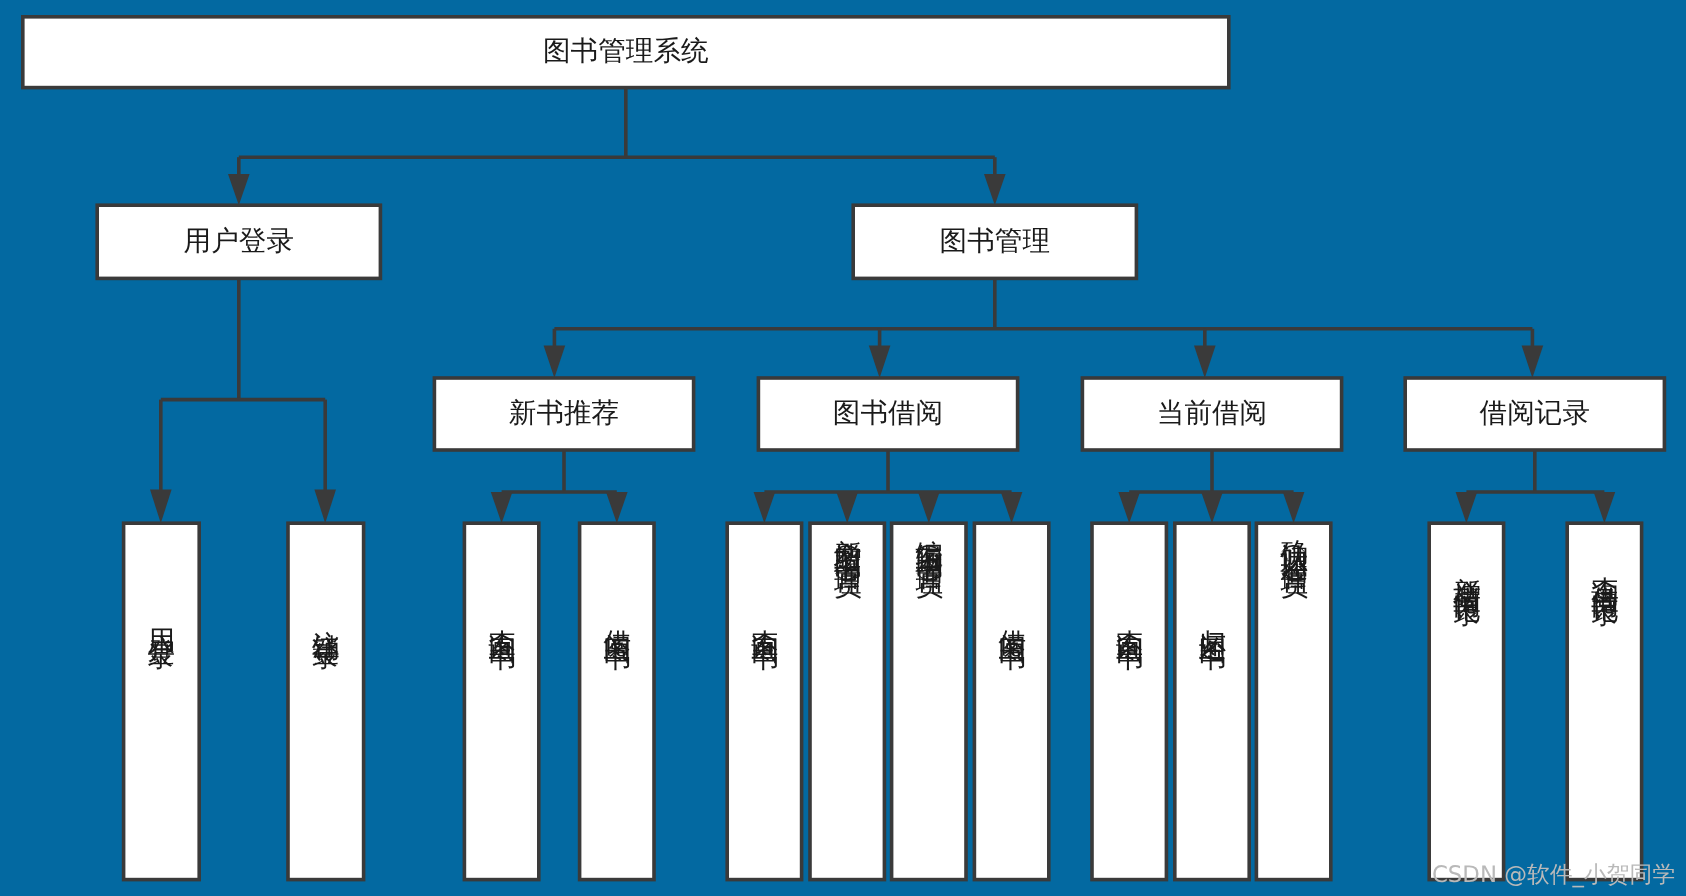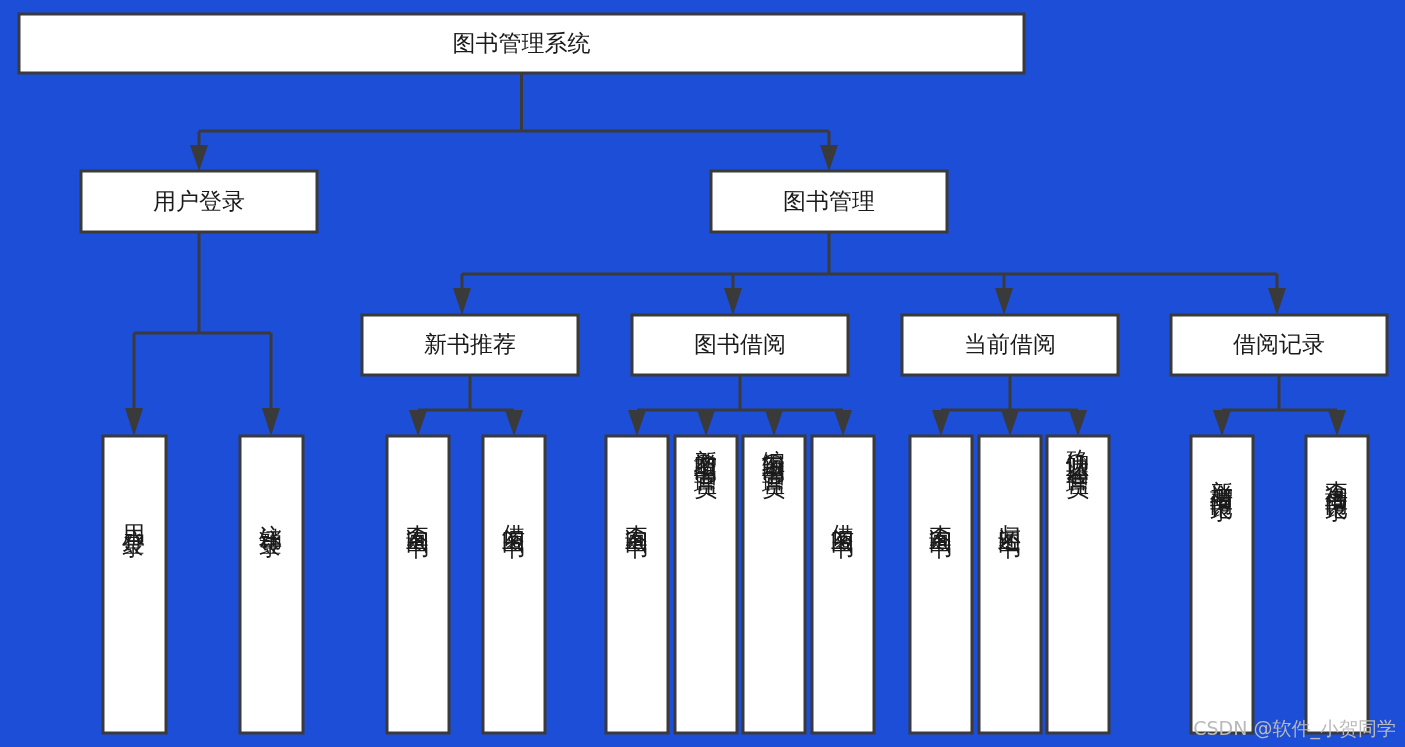--- a/index.html
+++ b/index.html
@@ -7,21 +7,21 @@
     padding: 0;
     background: #ffffff;
   }
   body {
     font-family: "DejaVu Sans", "Liberation Sans", sans-serif;
   }
   #diagram-root {
     position: relative;
     width: 1405px;
     height: 747px;
-    background: #1d4ed8;
+    background: #0369a1;
     overflow: hidden;
   }
   svg#tree-svg {
     position: absolute;
     left: 0;
     top: 0;
     width: 1405px;
     height: 747px;
   }
   .node-box {

